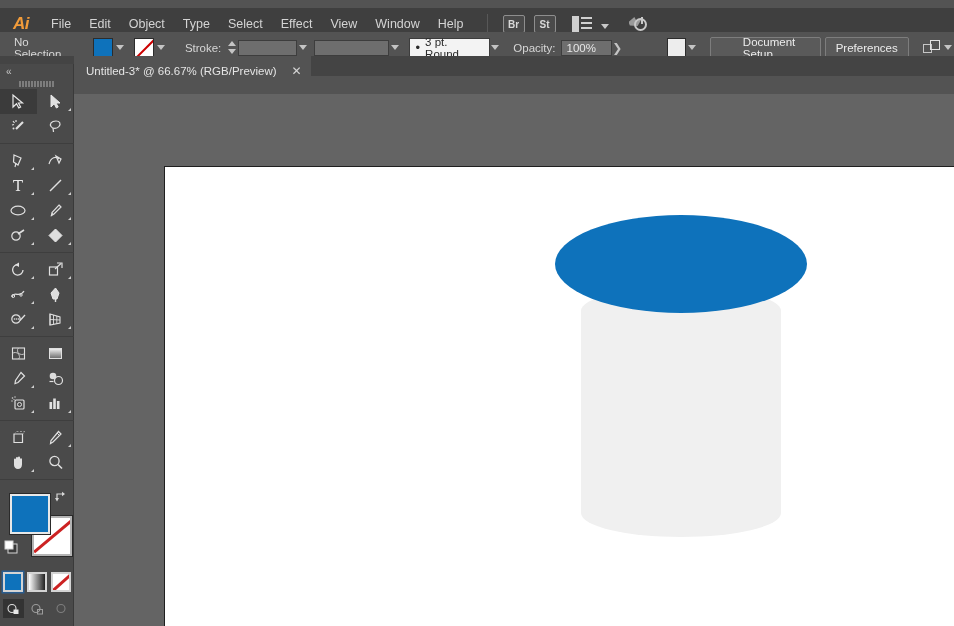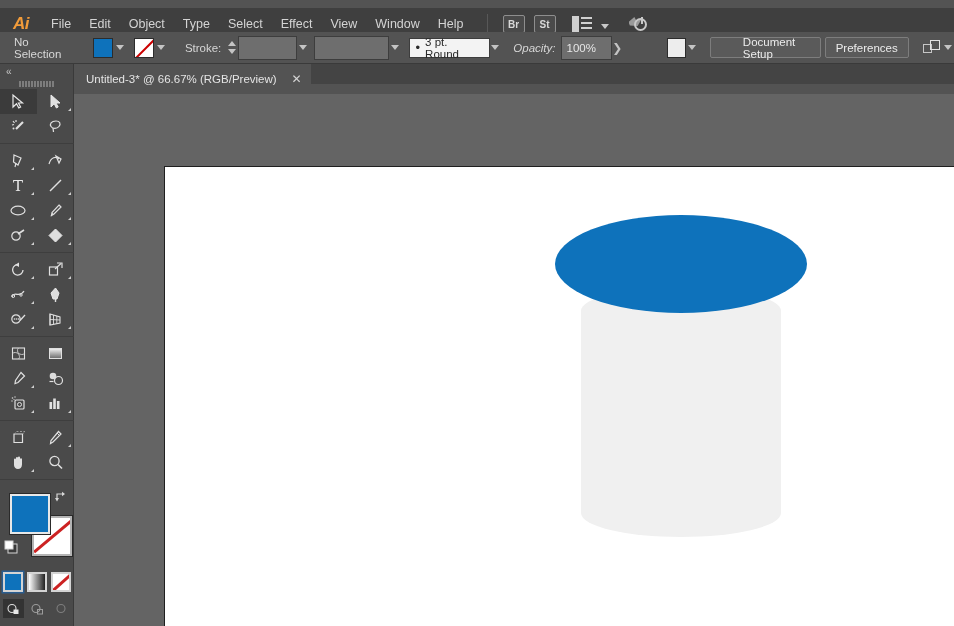--- a/index.html
+++ b/index.html
@@ -87,21 +87,21 @@
     width:0;height:0;border-left:4px solid transparent;border-right:4px solid transparent;
     border-top:5px solid #c4c4c4; display:block;
   }
   .stepper {
     width:11px; height:20px; display:flex; flex-direction:column;
     align-items:center; justify-content:center; gap:3px; cursor:default;
   }
   .stepper i.up{width:0;height:0;border-left:4px solid transparent;border-right:4px solid transparent;border-bottom:5px solid #c4c4c4;}
   .stepper i.dn{width:0;height:0;border-left:4px solid transparent;border-right:4px solid transparent;border-top:5px solid #c4c4c4;}
   .field-dark {
-    height:24px; background:#6e6e6e; border:1px solid #3d3d3d;
+    height:16px; background:#6e6e6e; border:1px solid #3d3d3d;
     display:flex;align-items:center; padding:0 5px;
     color:#e6e6e6; font-size:11.5px; cursor:text;
   }
   .field-light {
     height:20px; background:#f3f3f3; border:1px solid #3d3d3d;
     display:flex;align-items:center; padding:0 6px;
     color:#2a2a2a; font-size:11.5px; cursor:text;
   }
   .push-btn {
     height:21px; padding:0 10px; border:1px solid #7d7d7d; border-radius:2px;
@@ -112,21 +112,21 @@
     width:15px;height:20px;display:flex;align-items:center;justify-content:center;cursor:default;
     color:#c4c4c4; font-size:12px;
   }
   #style-swatch { width:24px;height:20px;background:#ededed;border:1px solid #2c2c2c; cursor:default;}
   #align-icon { width:20px;height:16px;position:relative;margin-left:14px;cursor:default;}
   #align-icon .sq1{position:absolute;left:0;top:4px;width:9px;height:9px;border:1.5px solid #c6c6c6;}
   #align-icon .sq2{position:absolute;left:7px;top:0px;width:10px;height:10px;border:1.5px solid #e2e2e2;}
 
   
   #tabbar {
-    position:absolute; left:0; top:64px; width:954px; height:20px;
+    position:absolute; left:0; top:56px; width:954px; height:20px;
     background:#444444;
   }
   #doc-tab {
     position:absolute; left:74px; top:0; height:30px;
     background:#535353;
     display:flex; align-items:center; padding:0 6px 0 12px;
     cursor:default;
   }
   #doc-tab-title { color:#e4e4e4; font-size:11.5px; white-space:nowrap; }
   #doc-tab-close {
@@ -290,21 +290,21 @@
       </div>
 
     <div class="field-light" style="width:100px;margin-left:8px;">
       <span style="font-size:13px;line-height:1;margin-right:5px;">•</span>
       <span>3 pt. Round</span>
     </div>
     <div class="dd-arrow">
         <i></i>
       </div>
 
-    <div class="cb-label" style="margin-left:12px;font-style:italic;">Opacity:</div>
+    <div class="cb-label" style="margin-left:12px;">Opacity:</div>
     <div class="field-dark" style="width:62px;margin-left:5px;">100%</div>
     <div class="cb-play">❯</div>
 
     <div class="cb-label" style="margin-left:10px;margin-top:44px;">Style:</div>
     <div id="style-swatch" style="margin-left:5px;"></div>
     <div class="dd-arrow">
         <i></i>
       </div>
 
     <div class="push-btn" style="margin-left:12px;padding-left:32px;">Document Setup</div>

